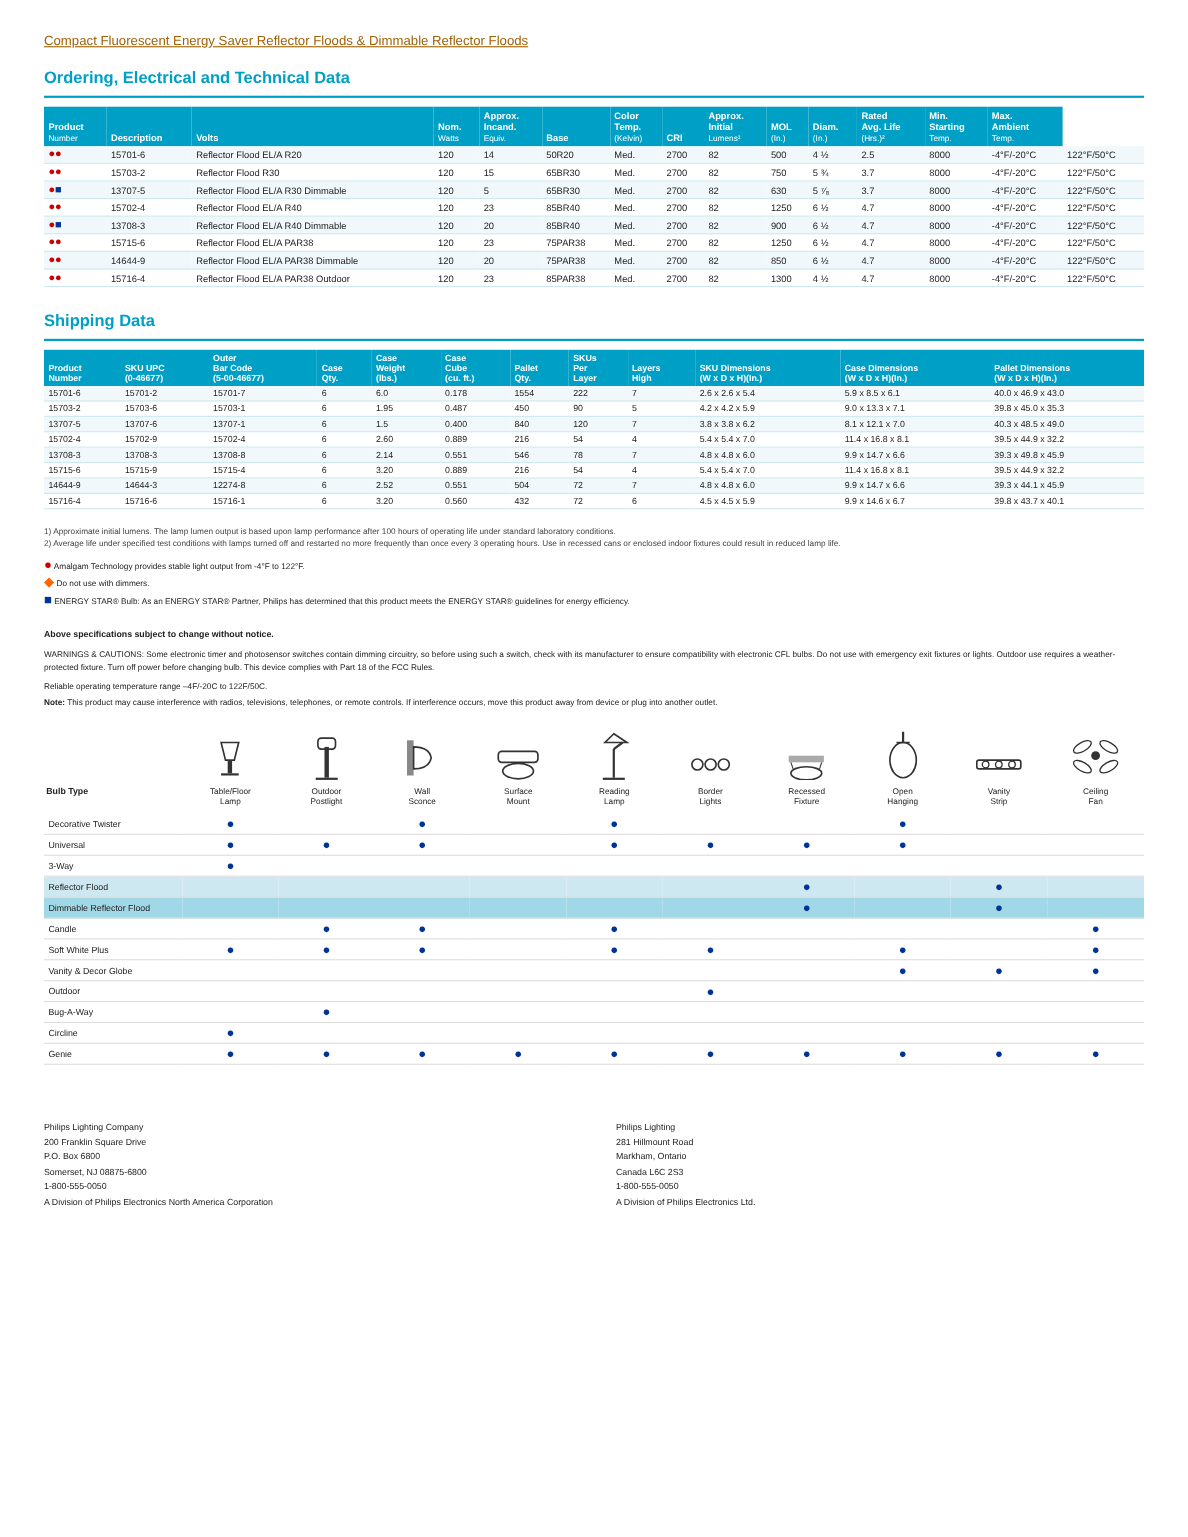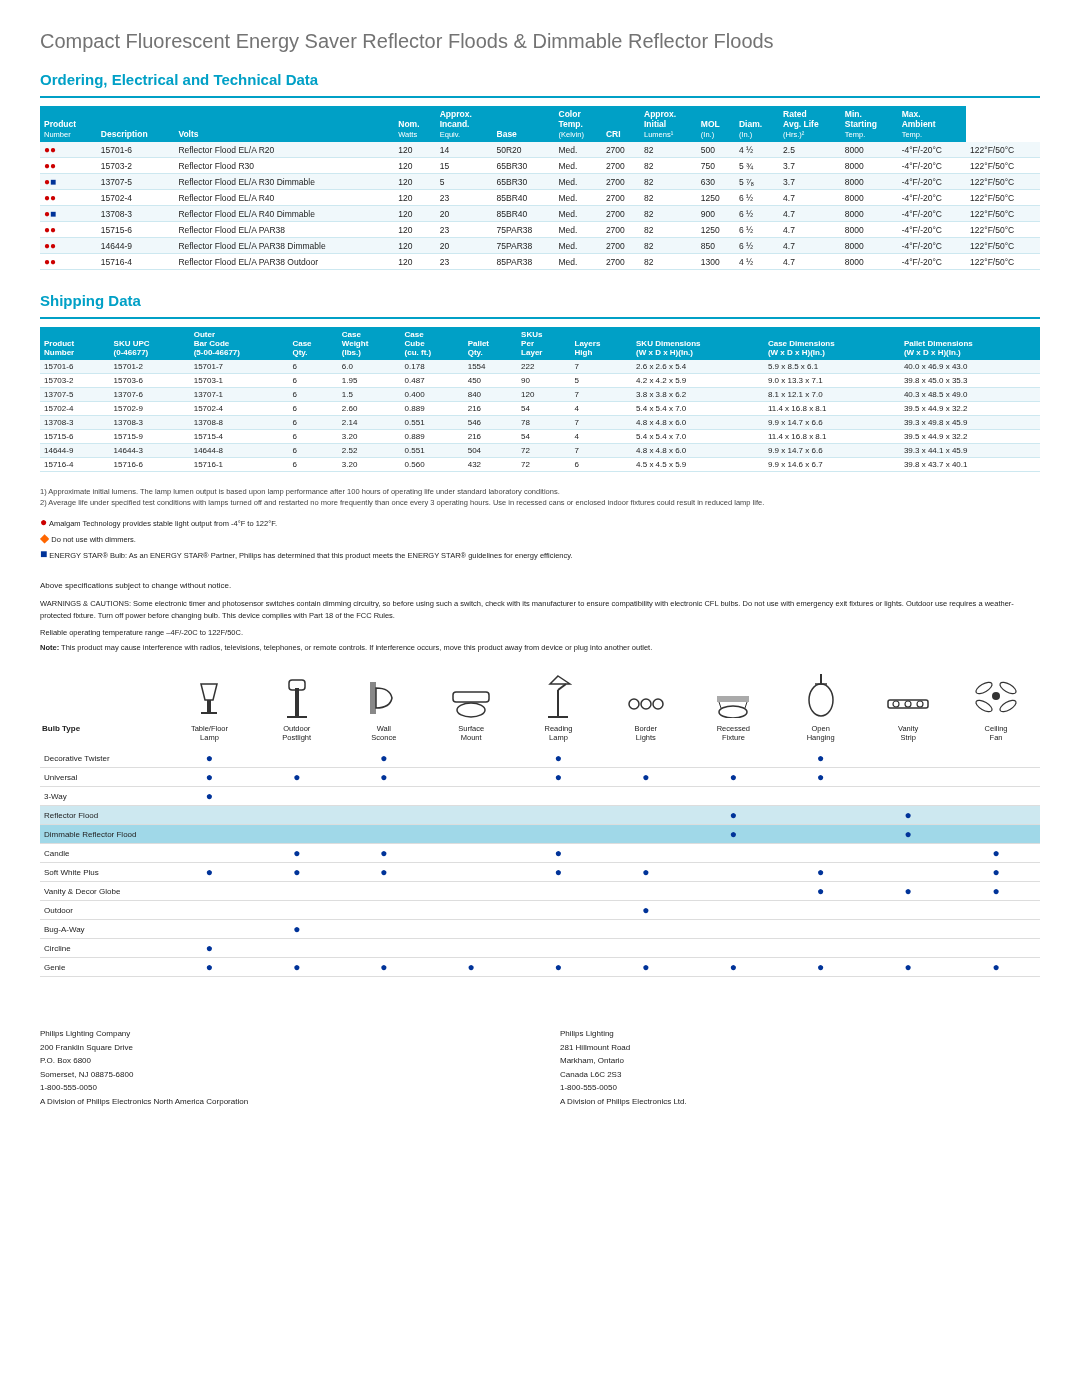--- a/index.html
+++ b/index.html
@@ -5,24 +5,25 @@
     * { margin: 0; padding: 0; box-sizing: border-box; }
     body {
       font-family: Arial, Helvetica, sans-serif;
       font-size: 9px;
       color: #222;
       background: #fff;
       width: 1080px;
       padding: 30px 40px;
     }
     .page-title {
-      font-size: 20px;
+      font-size: 12px;
       font-weight: normal;
-      color: #737373;
+      color: #a16207;
       margin-bottom: 18px;
+      text-decoration: underline;
     }
     .section-title {
       font-size: 15px;
       color: #00a0c6;
       font-weight: bold;
       margin-bottom: 8px;
     }
     
     .ordering-table {
       width: 100%;
@@ -78,21 +79,21 @@
     .legend-items {
       margin-bottom: 20px;
     }
     .legend-item {
       font-size: 7.5px;
       margin-bottom: 2px;
       color: #222;
     }
     .above-spec {
       font-size: 8px;
-      font-weight: normal;
+      font-weight: bold;
       margin-bottom: 8px;
     }
     .warnings {
       font-size: 7.5px;
       color: #222;
       margin-bottom: 6px;
       line-height: 1.6;
     }
     .reliable {
       font-size: 7.5px;
@@ -431,21 +432,21 @@
         <td>216</td>
         <td>54</td>
         <td>4</td>
         <td>5.4 x 5.4 x 7.0</td>
         <td>11.4 x 16.8 x 8.1</td>
         <td>39.5 x 44.9 x 32.2</td>
       </tr>
       <tr>
         <td>14644-9</td>
         <td>14644-3</td>
-        <td>14644-8</td>
+        <td>12274-8</td>
         <td>6</td>
         <td>2.52</td>
         <td>0.551</td>
         <td>504</td>
         <td>72</td>
         <td>7</td>
         <td>4.8 x 4.8 x 6.0</td>
         <td>9.9 x 14.7 x 6.6</td>
         <td>39.3 x 44.1 x 45.9</td>
       </tr>

